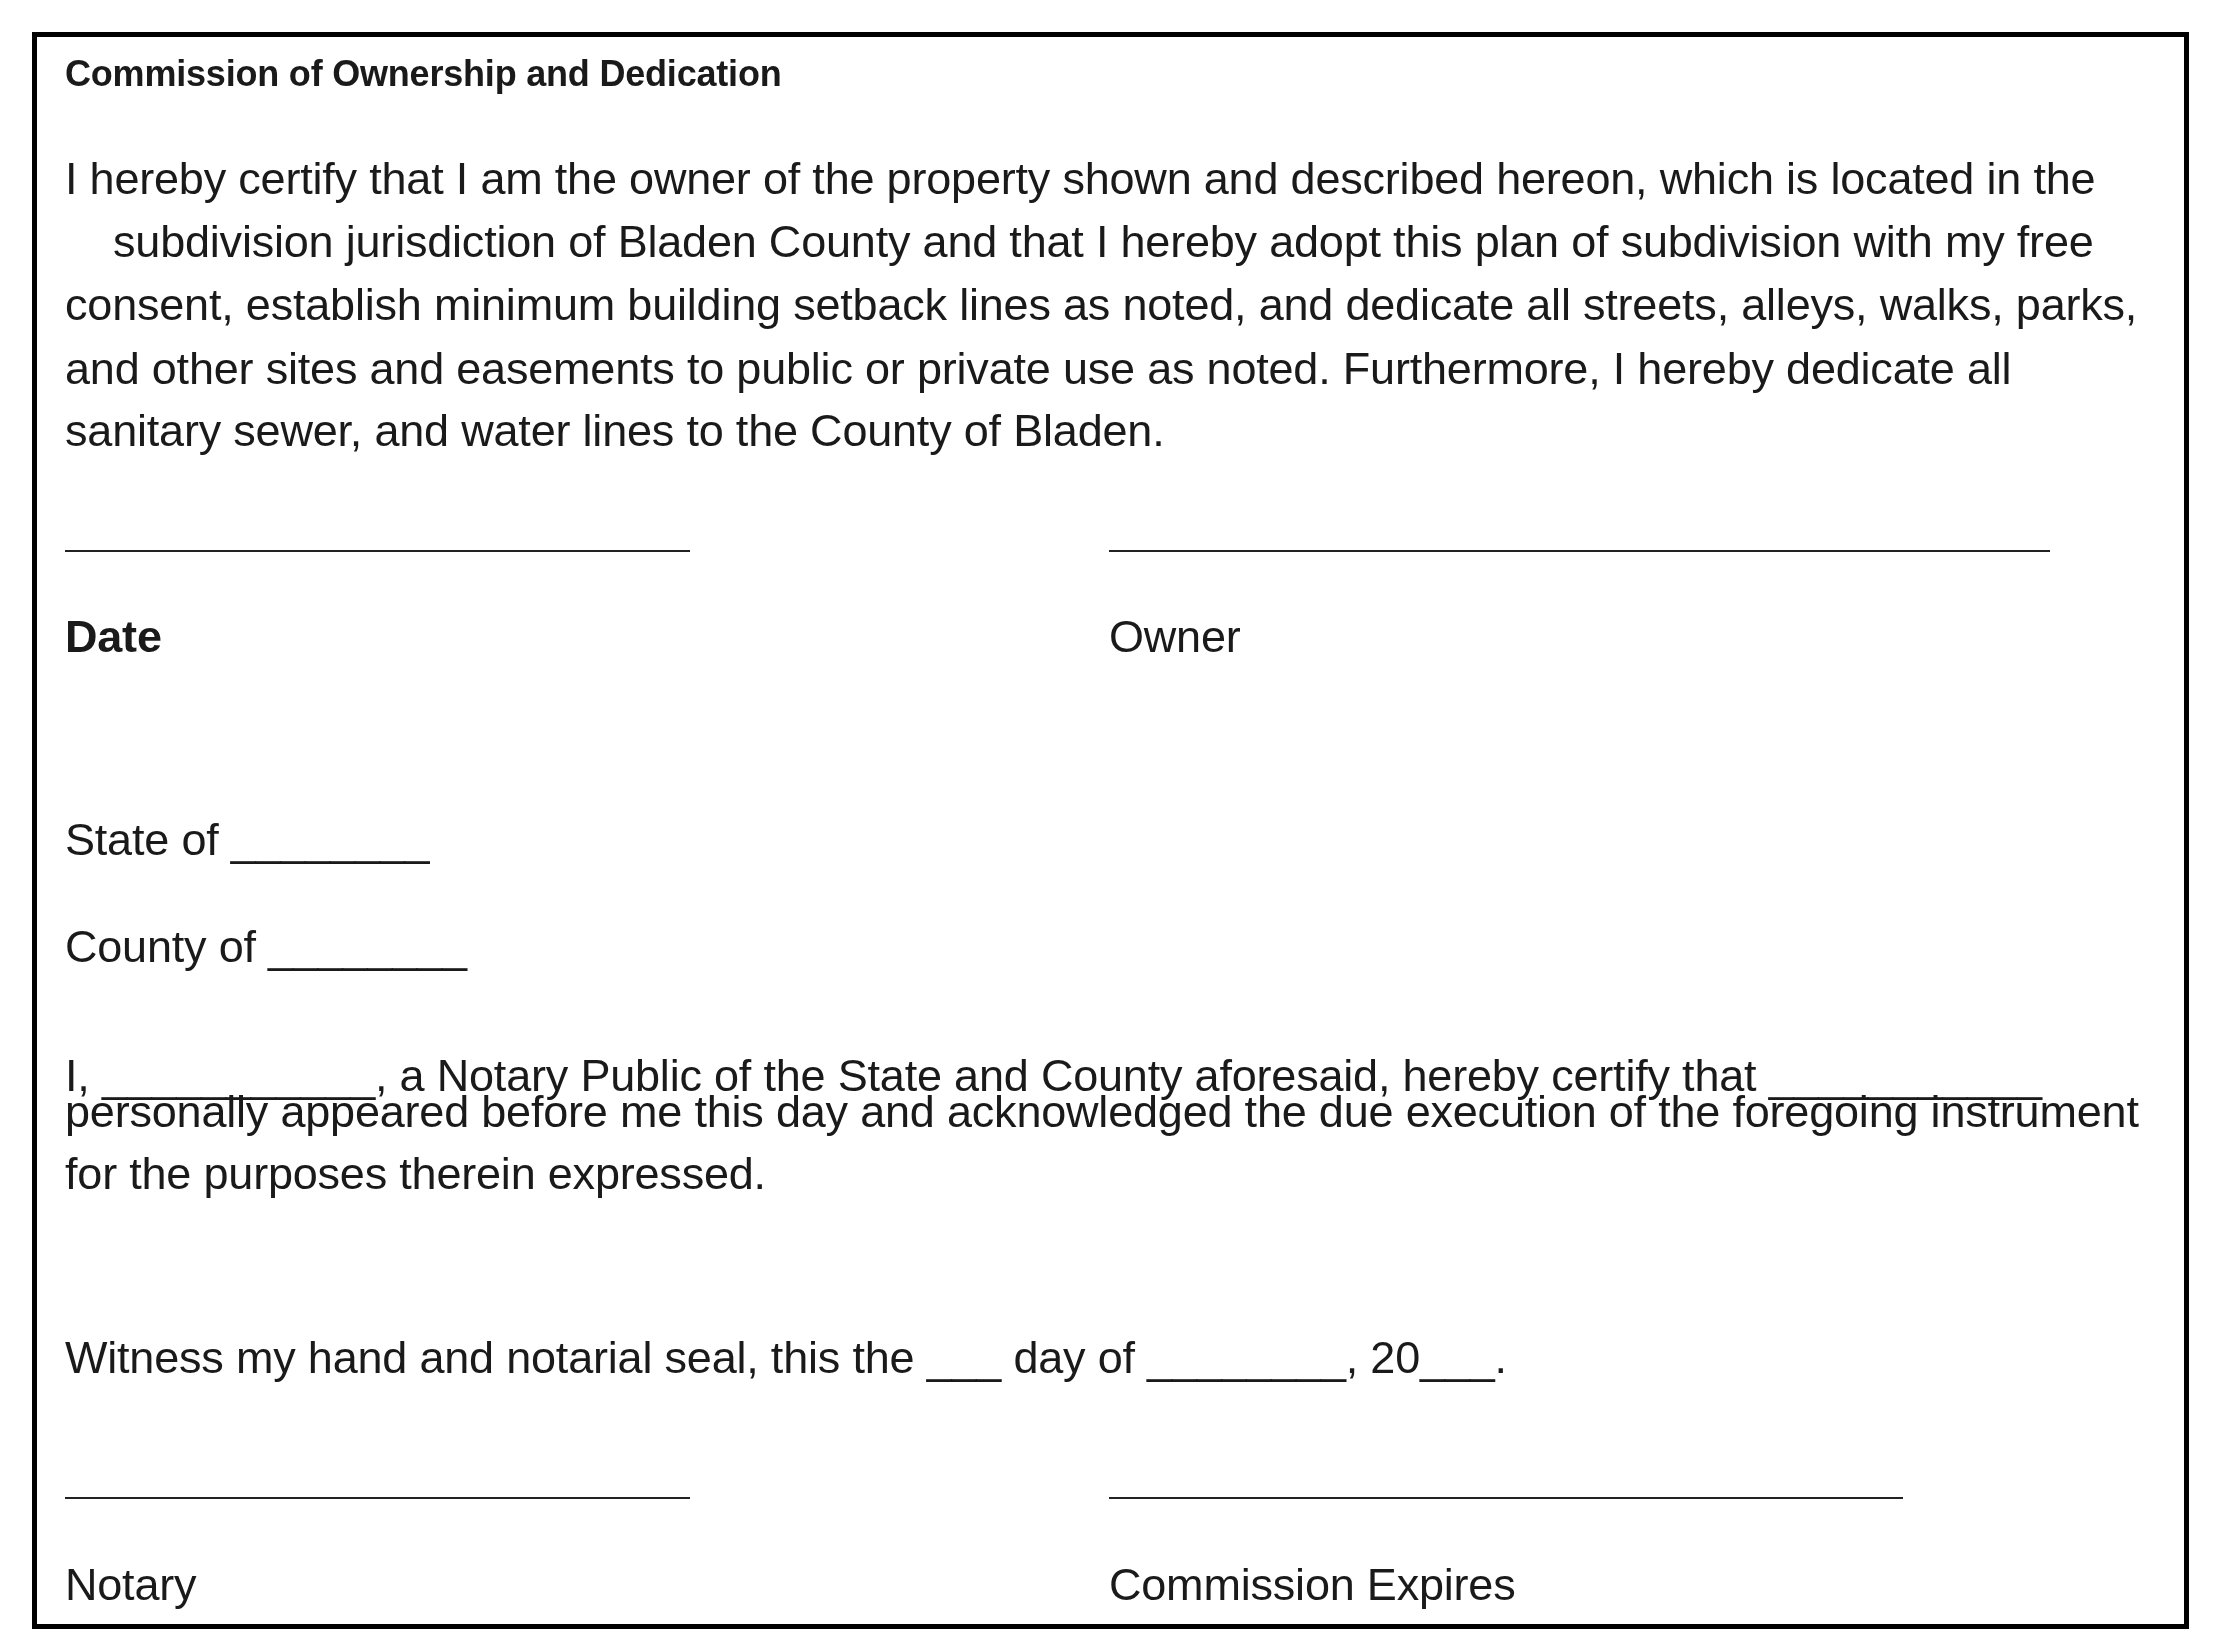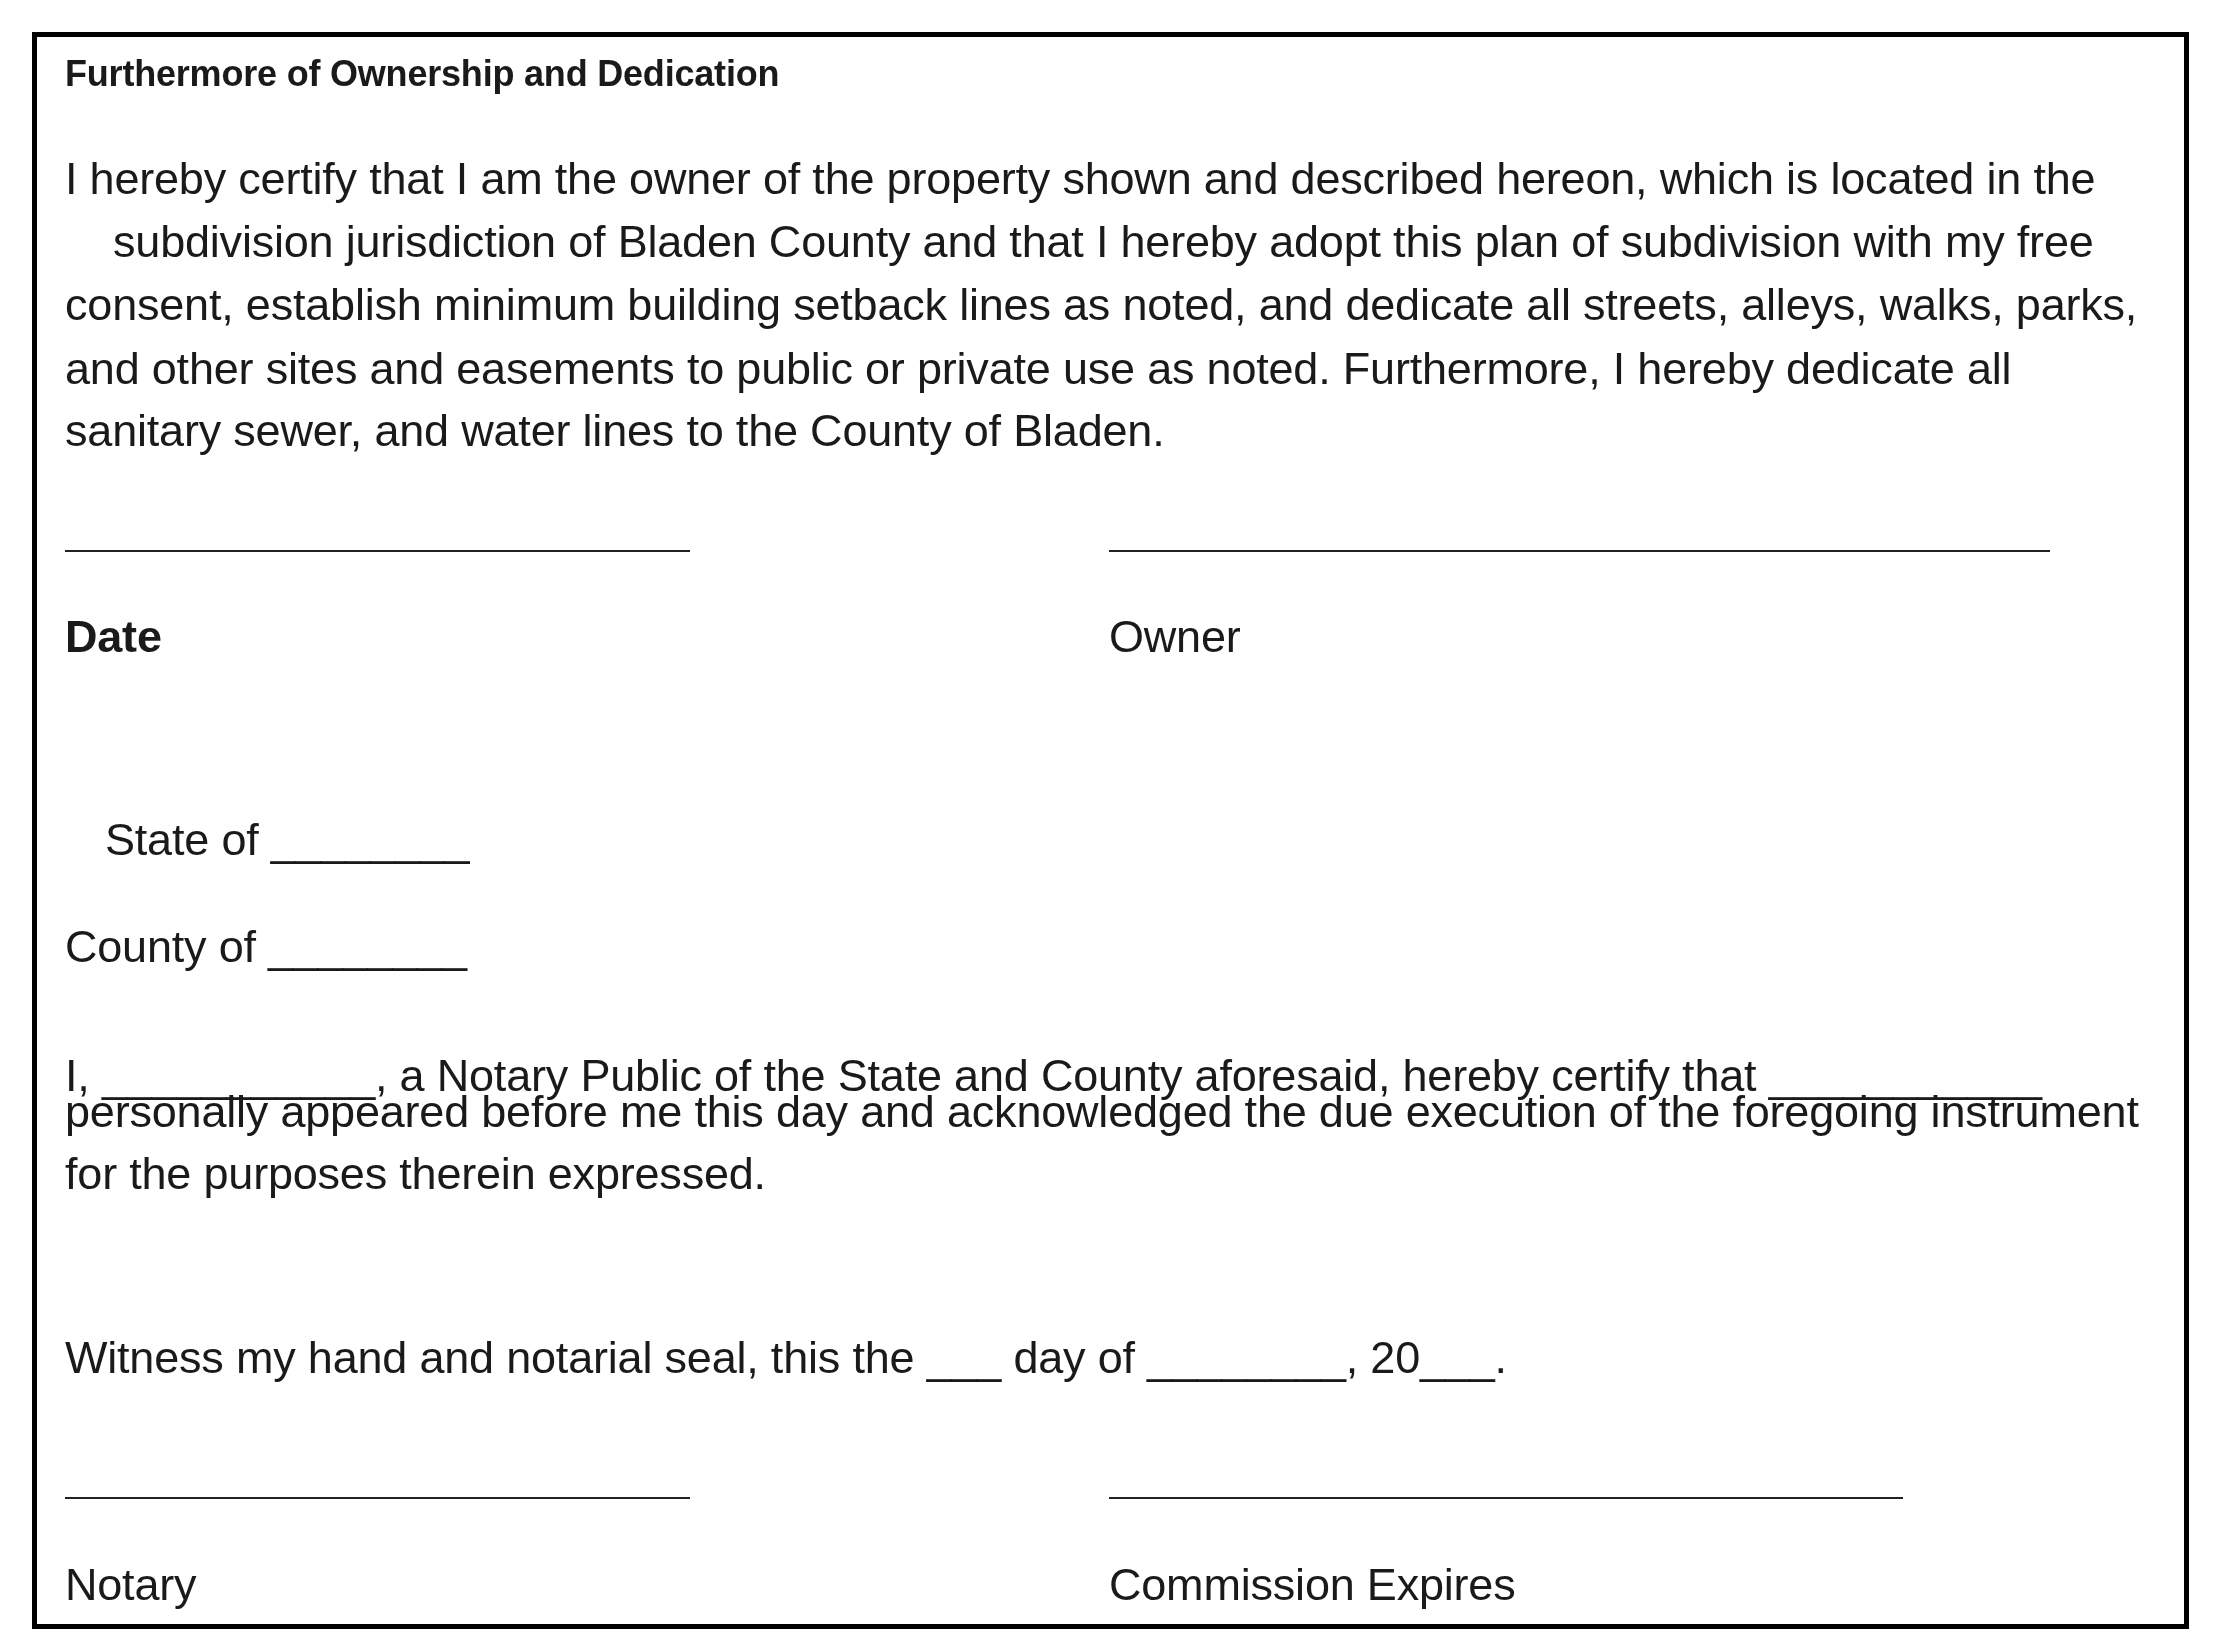--- a/index.html
+++ b/index.html
@@ -10,35 +10,35 @@
   .t { position:absolute; left:65px; font-size:45px; line-height:1; white-space:pre;
        transform:translateY(-50%); letter-spacing:-0.2px; }
   .title { font-weight:bold; font-size:36px; }
   .sig { position:absolute; height:0; border-top:2.5px solid #222; }
 </style>
 </head>
 <body>
 
 <div class="frame"></div>
 
-<div class="t title" style="top:74px;">Furthermore of Ownership and Dedication</div>
+<div class="t title" style="top:74px;">Commission of Ownership and Dedication</div>
 
 <div class="t" style="top:178px;">I hereby certify that I am the owner of the property shown and described hereon, which is located in the</div>
 <div class="t" style="top:241px;margin-left:48px;">subdivision jurisdiction of Bladen County and that I hereby adopt this plan of subdivision with my free</div>
 <div class="t" style="top:304px;">consent, establish minimum building setback lines as noted, and dedicate all streets, alleys, walks, parks,</div>
 <div class="t" style="top:368px;">and other sites and easements to public or private use as noted. Furthermore, I hereby dedicate all</div>
 <div class="t" style="top:430px;">sanitary sewer, and water lines to the County of Bladen.</div>
 
 <div class="sig" style="left:65px; width:625px; top:550px;"></div>
 <div class="sig" style="left:1109px; width:941px; top:550px;"></div>
 
 <div class="t" style="top:636px;font-weight:bold;">Date</div>
 <div class="t" style="top:636px; left:1109px;">Owner</div>
 
-<div class="t" style="top:839px;margin-left:40px;">State of ________</div>
+<div class="t" style="top:839px;">State of ________</div>
 <div class="t" style="top:946px;">County of ________</div>
 
 <div class="t" style="top:1047px;margin-top:28px;">I, ___________, a Notary Public of the State and County aforesaid, hereby certify that ___________</div>
 <div class="t" style="top:1111px;">personally appeared before me this day and acknowledged the due execution of the foregoing instrument</div>
 <div class="t" style="top:1173px;">for the purposes therein expressed.</div>
 
 <div class="t" style="top:1348px;margin-top:9px;">Witness my hand and notarial seal, this the ___ day of ________, 20___.</div>
 
 <div class="sig" style="left:65px; width:625px; top:1497px;"></div>
 <div class="sig" style="left:1109px; width:794px; top:1497px;"></div>

